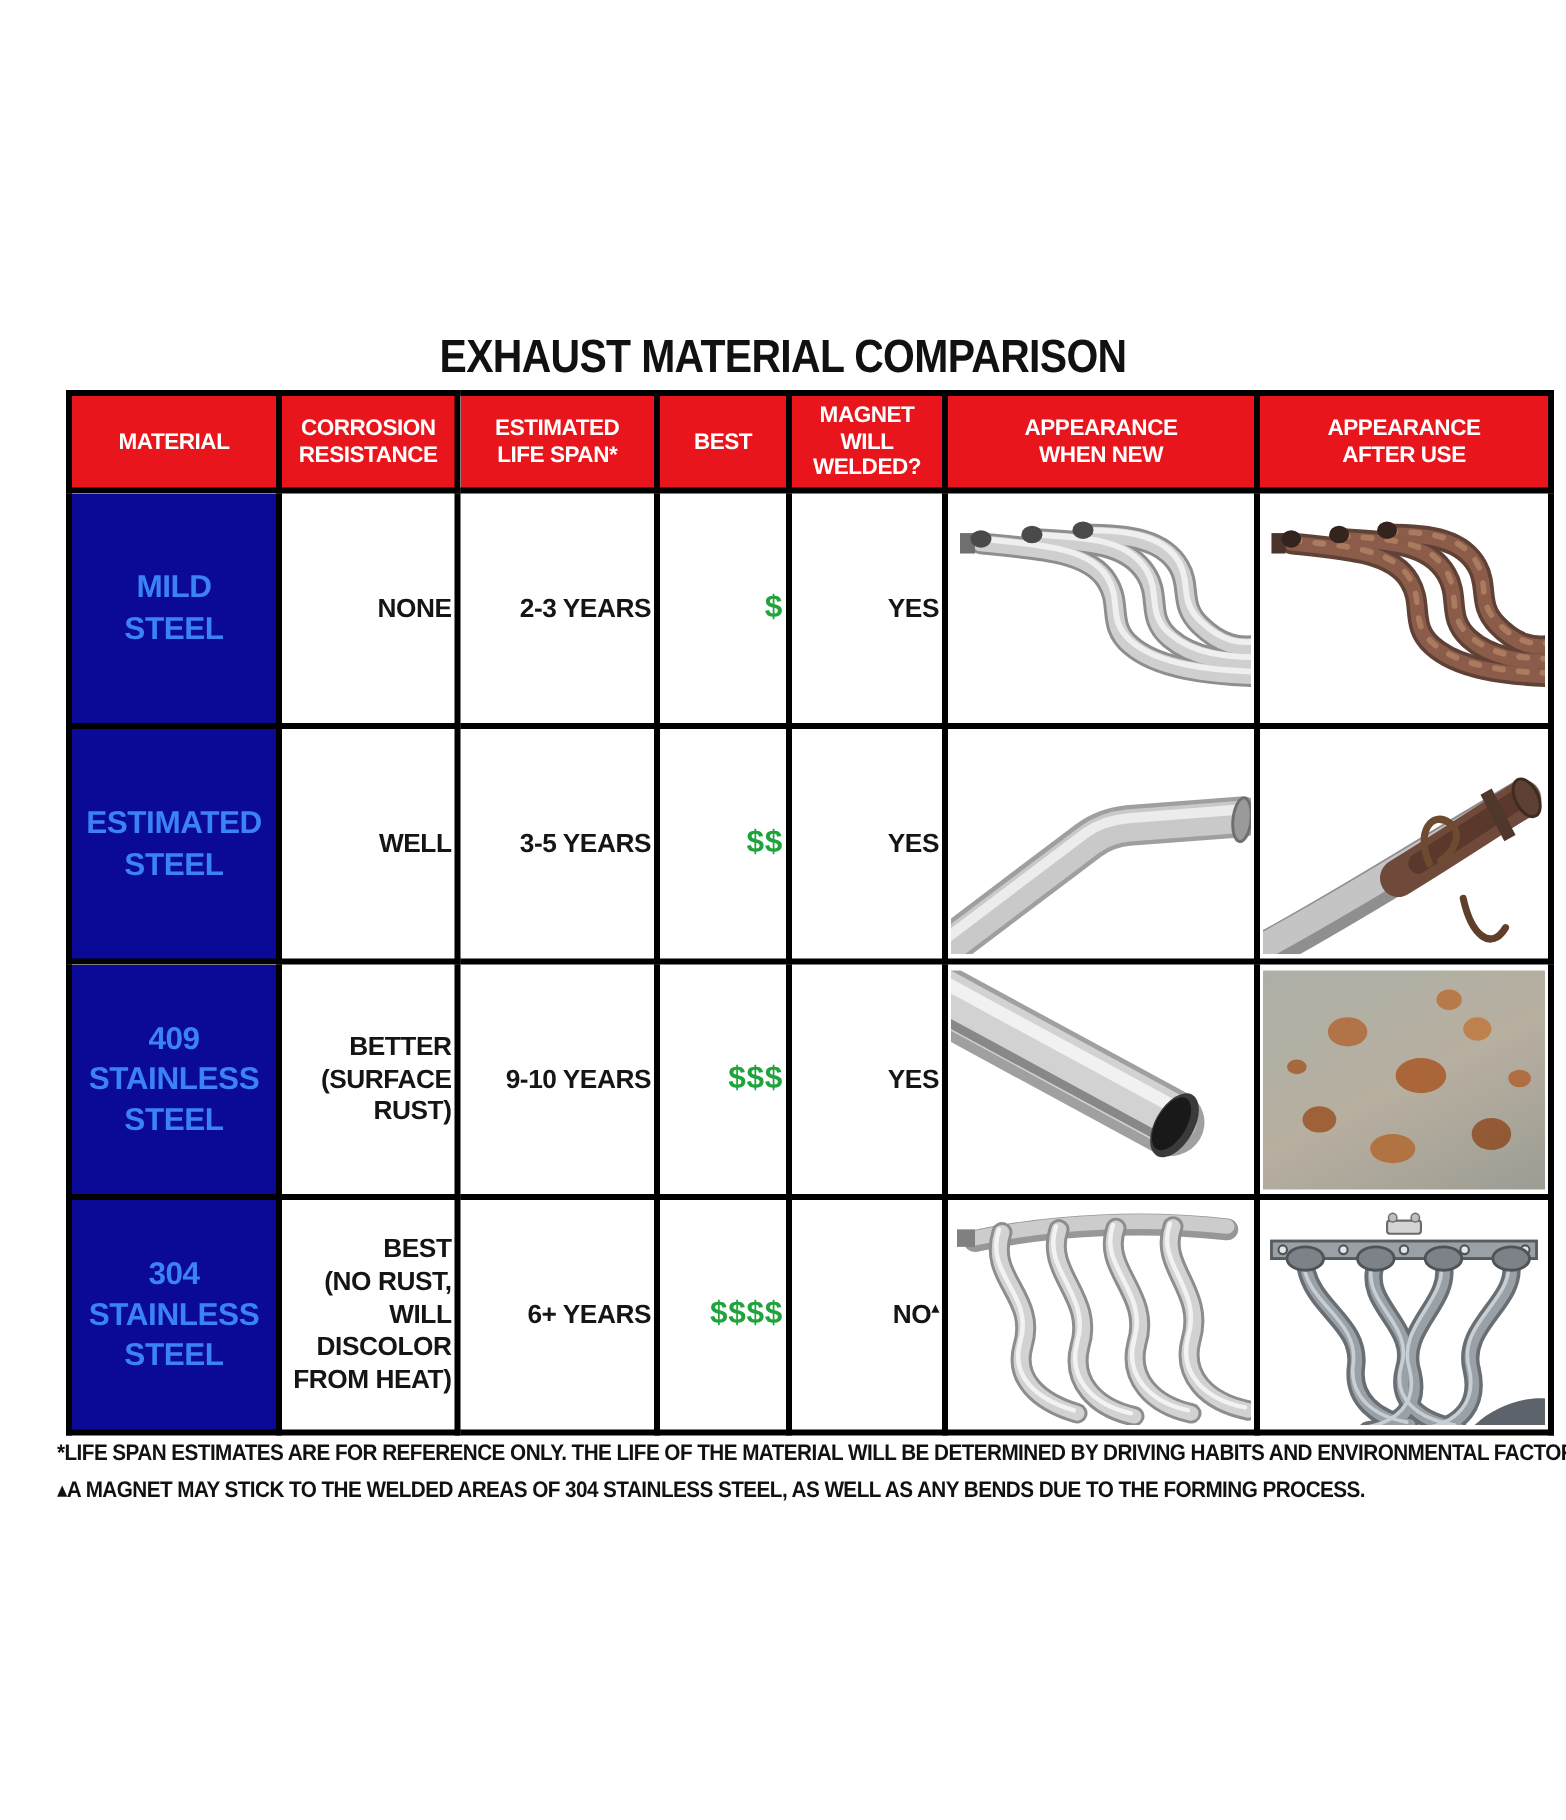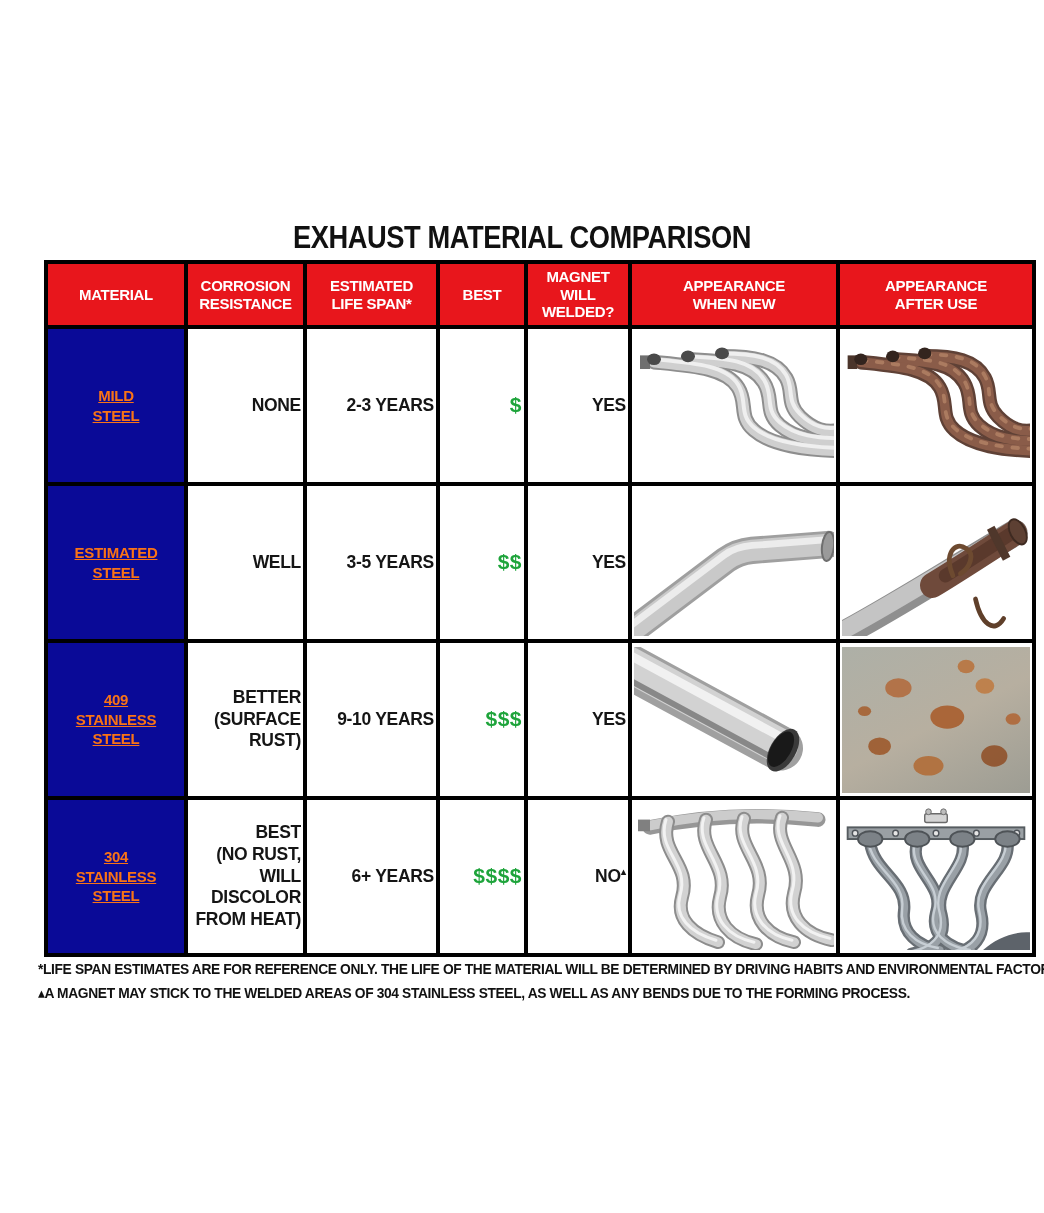--- a/index.html
+++ b/index.html
@@ -26,23 +26,23 @@
   thead tr { height:65px; }
   tbody tr { height:157px; }
 
   th.hdr {
     background:#e8161c; color:#ffffff; font-size:15px; font-weight:bold;
     text-align:center; vertical-align:middle; line-height:1.18;
     white-space:pre-line; letter-spacing:-0.3px;
   }
 
   td.material {
-    background:#0a0a97; color:#f97316; font-weight:bold; font-size:15px;
+    background:#0a0a97; color:#3b82f6; font-weight:bold; font-size:21px;
     text-align:center; vertical-align:middle; line-height:1.3;
-    white-space:pre-line; letter-spacing:-0.3px;text-decoration:underline;
+    white-space:pre-line; letter-spacing:-0.3px;
   }
   td.txt {
     background:#ffffff; color:#151515; font-weight:bold; font-size:17.5px;
     text-align:right; vertical-align:middle; line-height:1.25;
     white-space:pre-line; letter-spacing:-0.3px;
   }
   td.cost { color:#1ea43b; font-size:21px; letter-spacing:0.5px; }
   td.magnet sup { font-size:11px; vertical-align:super; line-height:0; }
 
   td.photo { background:#ffffff; padding:3px; vertical-align:middle; }

